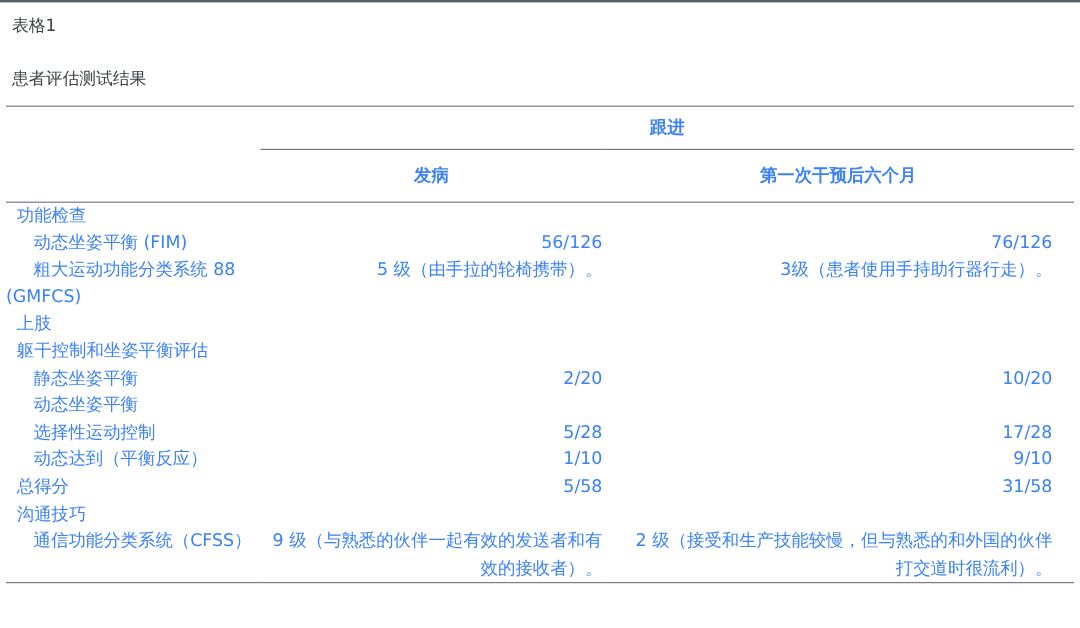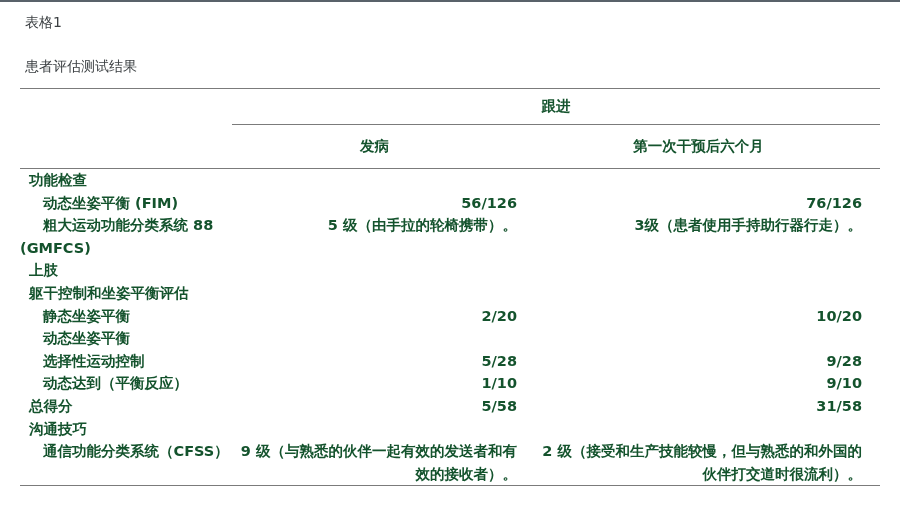--- a/index.html
+++ b/index.html
@@ -6,56 +6,55 @@
     margin: 0;
     padding: 0;
     background: #ffffff;
     font-family: "DejaVu Sans", "Liberation Sans", sans-serif;
   }
   .page {
     width: 900px;
     height: 523px;
     box-sizing: border-box;
     border-top: 2px solid #59626a;
-    padding: 0 20px;
+    padding: 0 5px;
     overflow: hidden;
     color: #3c4043;
   }
   .caption-label {
     font-size: 14px;
     line-height: 20px;
     margin: 10px 0 0 5px;
   }
   .caption-title {
     font-size: 14px;
     line-height: 20px;
     margin: 24px 0 12px 5px;
   }
   table.results {
     width: 100%;
     border-collapse: collapse;
     table-layout: fixed;
     font-size: 14.5px;
-    color: #14532d;
+    color: #3b82f6;
     border-bottom: 1px solid #7b7b7b;
   }
   col.c1 { width: 212px; }
   col.c2 { width: 285px; }
   col.c3 { width: auto; }
 
   thead td { font-weight: bold; text-align: center; }
   tr.r-span td { border-top: 1px solid #7b7b7b; height: 33px; vertical-align: middle; }
   tr.r-span td.spanhead { border-bottom: 1px solid #7b7b7b; }
   tr.r-cols td { border-bottom: 1px solid #7b7b7b; height: 41px; vertical-align: middle; }
 
   tbody td {
     vertical-align: top;
     line-height: 22.6px;
     padding: 0;
-    font-weight: bold;
   }
   td.lbl { text-align: left; padding-left: 0; }
   td.lbl.sec { text-indent: 9px; }
   td.lbl.sub { text-indent: 23px; }
   td.lbl.nowrap { white-space: nowrap; overflow: visible; }
   td.val { text-align: right; }
   td.val3 { padding: 0 18px; }
 </style>
 </head>
 <body>
@@ -114,21 +113,21 @@
         <td class="val val3">10/20</td>
       </tr>
       <tr>
         <td class="lbl sub">动态坐姿平衡</td>
         <td class="val"></td>
         <td class="val val3"></td>
       </tr>
       <tr>
         <td class="lbl sub">选择性运动控制</td>
         <td class="val">5/28</td>
-        <td class="val val3">9/28</td>
+        <td class="val val3">17/28</td>
       </tr>
       <tr>
         <td class="lbl sub">动态达到（平衡反应）</td>
         <td class="val">1/10</td>
         <td class="val val3">9/10</td>
       </tr>
       <tr>
         <td class="lbl sec">总得分</td>
         <td class="val">5/58</td>
         <td class="val val3">31/58</td>

